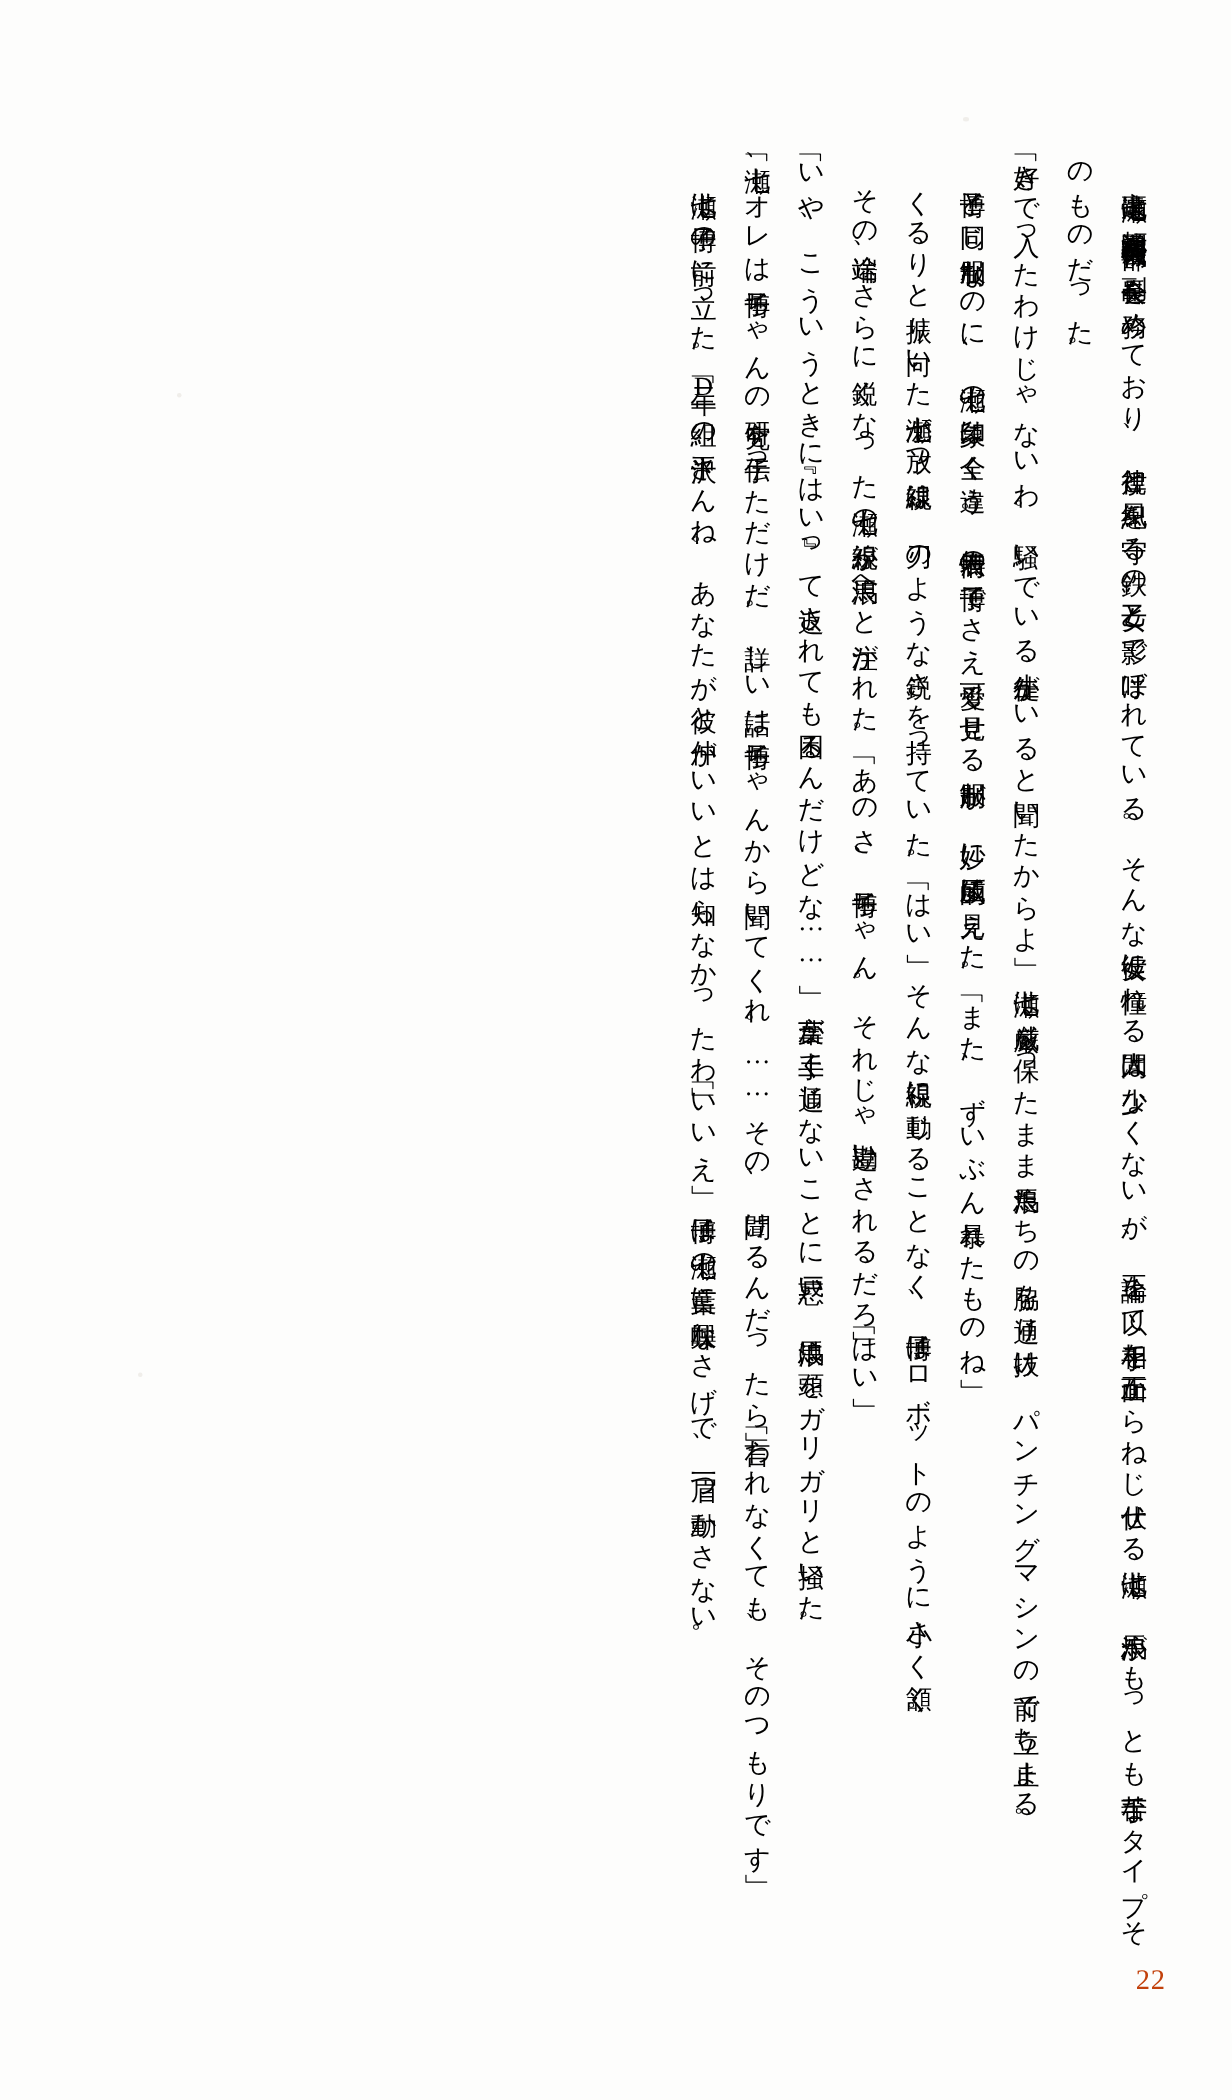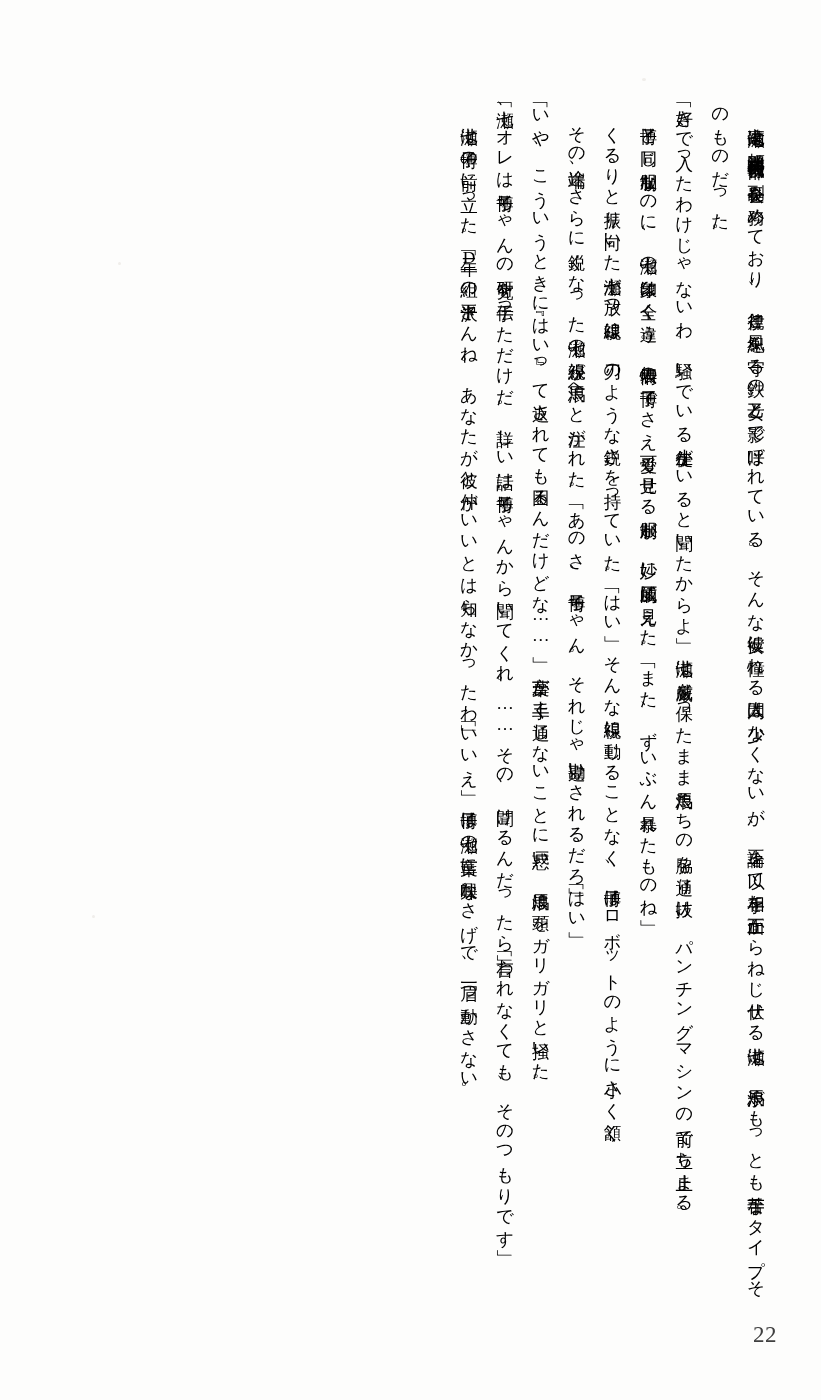--- a/index.html
+++ b/index.html
@@ -53,25 +53,25 @@
   }
 
   
   .para.indent {
     text-indent: 1em;
   }
 
   .page-number {
     position: absolute;
     right: 44px;
-    bottom: 52px;
-    font-size: 23px;
+    bottom: 68px;
+    font-size: 19px;
     font-family: "Liberation Serif", "DejaVu Serif", serif;
     letter-spacing: 0.02em;
-    color: #404040;
+    color: #c2410c;
   }
 
   
   .speck {
     position: absolute;
     background: #e9e7e2;
     border-radius: 50%;
     opacity: 0.7;
   }
 </style>

